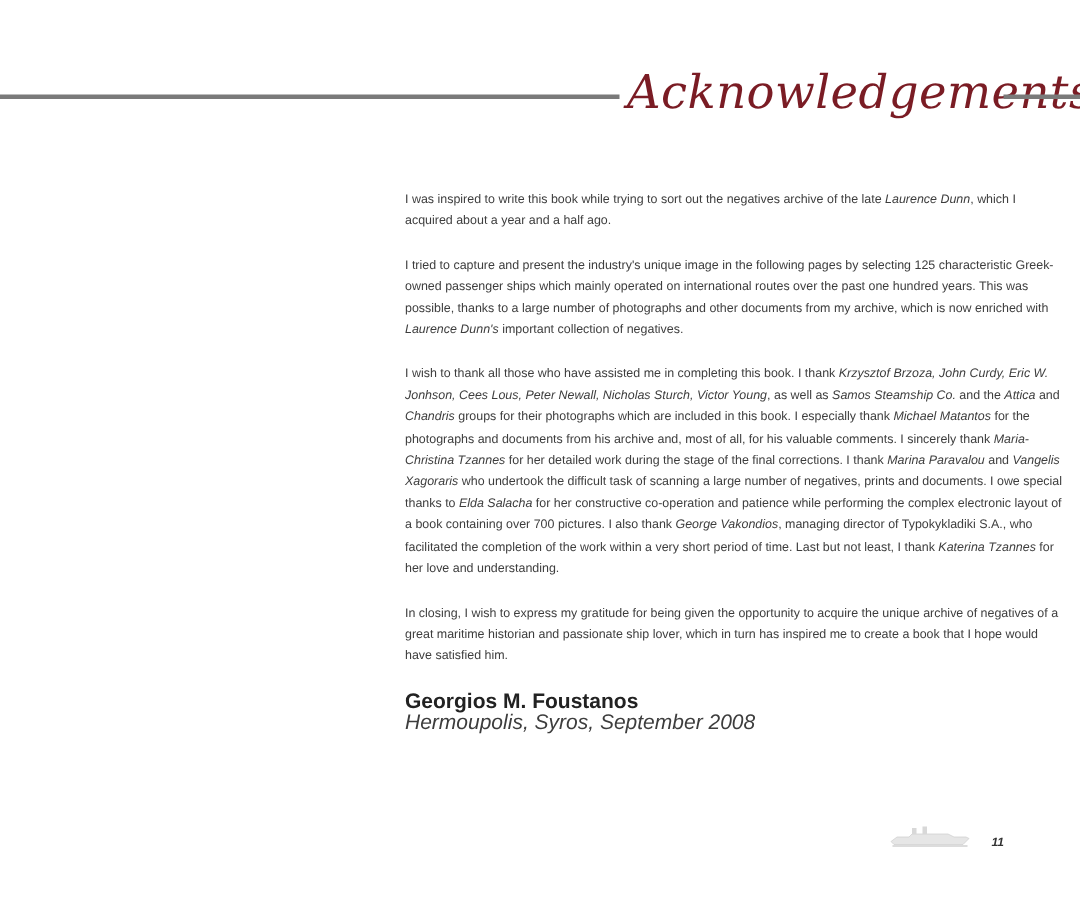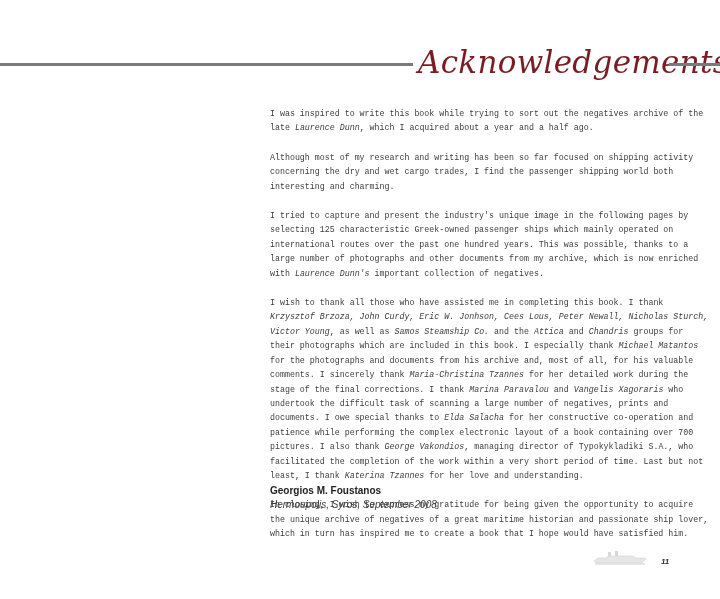--- a/index.html
+++ b/index.html
@@ -6,41 +6,40 @@
   body { width: 720px; height: 599px; position: relative; overflow: hidden; font-family: "Liberation Sans", sans-serif; color: #3a3a3a; }
   .rule { position: absolute; height: 3px; background: #7a7a7a; }
   .rule-left { left: 0; top: 63px; width: 413px; }
   .rule-right { left: 669px; top: 63px; width: 51px; }
   .title {
     position: absolute; left: 418px; top: 40px; width: 248px; height: 44px;
     font-family: "DejaVu Serif", "Liberation Serif", serif; font-style: italic;
     font-size: 31px; color: #7a1c24; letter-spacing: 0.3px; white-space: nowrap; line-height: 44px;
   }
   .body-text {
-    position: absolute; left: 270px; top: 107px; width: 440px;
-    font-size: 8.3px; line-height: 14.4px; color: #3d3d3d; font-family: Liberation Mono, monospace;
+    position: absolute; left: 270px; top: 125px; width: 440px;
+    font-size: 8.3px; line-height: 14.4px; color: #3d3d3d;
   }
   .para { margin: 0 0 15px 0; }
   .para em { font-style: italic; }
-  .signature { position: absolute; left: 270px; top: 484px; font-size: 10px; line-height: 14px; }
+  .signature { position: absolute; left: 270px; top: 460px; font-size: 14px; line-height: 14px; }
   .sig-name { font-weight: bold; color: #222; }
   .sig-place { font-style: italic; color: #3d3d3d; }
   .ship { position: absolute; left: 592px; top: 548px; width: 56px; height: 20px; }
   .page-num { position: absolute; left: 661px; top: 557px; font-size: 8px; font-style: italic; font-weight: bold; color: #333; }
 </style>
 </head>
 <body>
 
 <div class="rule rule-left"></div>
 <div class="title">Acknowledgements</div>
 <div class="rule rule-right"></div>
 
 <div class="body-text">
   <p class="para"><span>I was inspired to write this book while trying to sort out the negatives archive of the late </span><em>Laurence Dunn</em><span>, which I acquired about a year and a half ago.</span></p>
-  <p class="para"><span>Although most of my research and writing has been so far focused on shipping activity concerning the dry and wet cargo trades, I find the passenger shipping world both interesting and charming.</span></p>
   <p class="para"><span>I tried to capture and present the industry's unique image in the following pages by selecting 125 characteristic Greek-owned passenger ships which  mainly operated on international routes over the past one hundred years. This was possible, thanks to a large number of photographs and other documents from my archive, which is now enriched with </span><em>Laurence Dunn's</em><span> important collection of negatives.</span></p>
   <p class="para"><span>I wish to thank all those who have assisted me in completing this book. I thank </span><em>Krzysztof Brzoza, John Curdy, Eric W. Jonhson, Cees Lous, Peter Newall, Nicholas Sturch, Victor Young</em><span>, as well as </span><em>Samos Steamship Co.</em><span> and the </span><em>Attica</em><span> and </span><em>Chandris</em><span> groups for their photographs which are included in this book. I especially thank </span><em>Michael Matantos</em><span> for the photographs and documents from his archive and, most of all, for his valuable comments. I sincerely thank </span><em>Maria-Christina Tzannes</em><span> for her detailed work during the stage of the final corrections. I thank </span><em>Marina Paravalou</em><span> and </span><em>Vangelis Xagoraris</em><span> who undertook the difficult task of scanning a large number of negatives, prints and documents. I owe special thanks to </span><em>Elda Salacha</em><span> for her constructive co-operation and patience while performing the complex electronic layout of a book containing over 700 pictures. I also thank </span><em>George Vakondios</em><span>, managing director of Typokykladiki S.A., who facilitated the completion of the work within a very short period of time. Last but not least, I thank </span><em>Katerina Tzannes</em><span> for her love and understanding.</span></p>
   <p class="para"><span>In closing, I wish to express my gratitude for being given the opportunity to acquire the unique archive of negatives of a great maritime historian and passionate ship lover, which in turn has inspired me to create a book that I hope would have satisfied him.</span></p>
 </div>
 
 <div class="signature">
   <div class="sig-name">Georgios M. Foustanos</div>
   <div class="sig-place">Hermoupolis, Syros, September 2008</div>
 </div>
 

